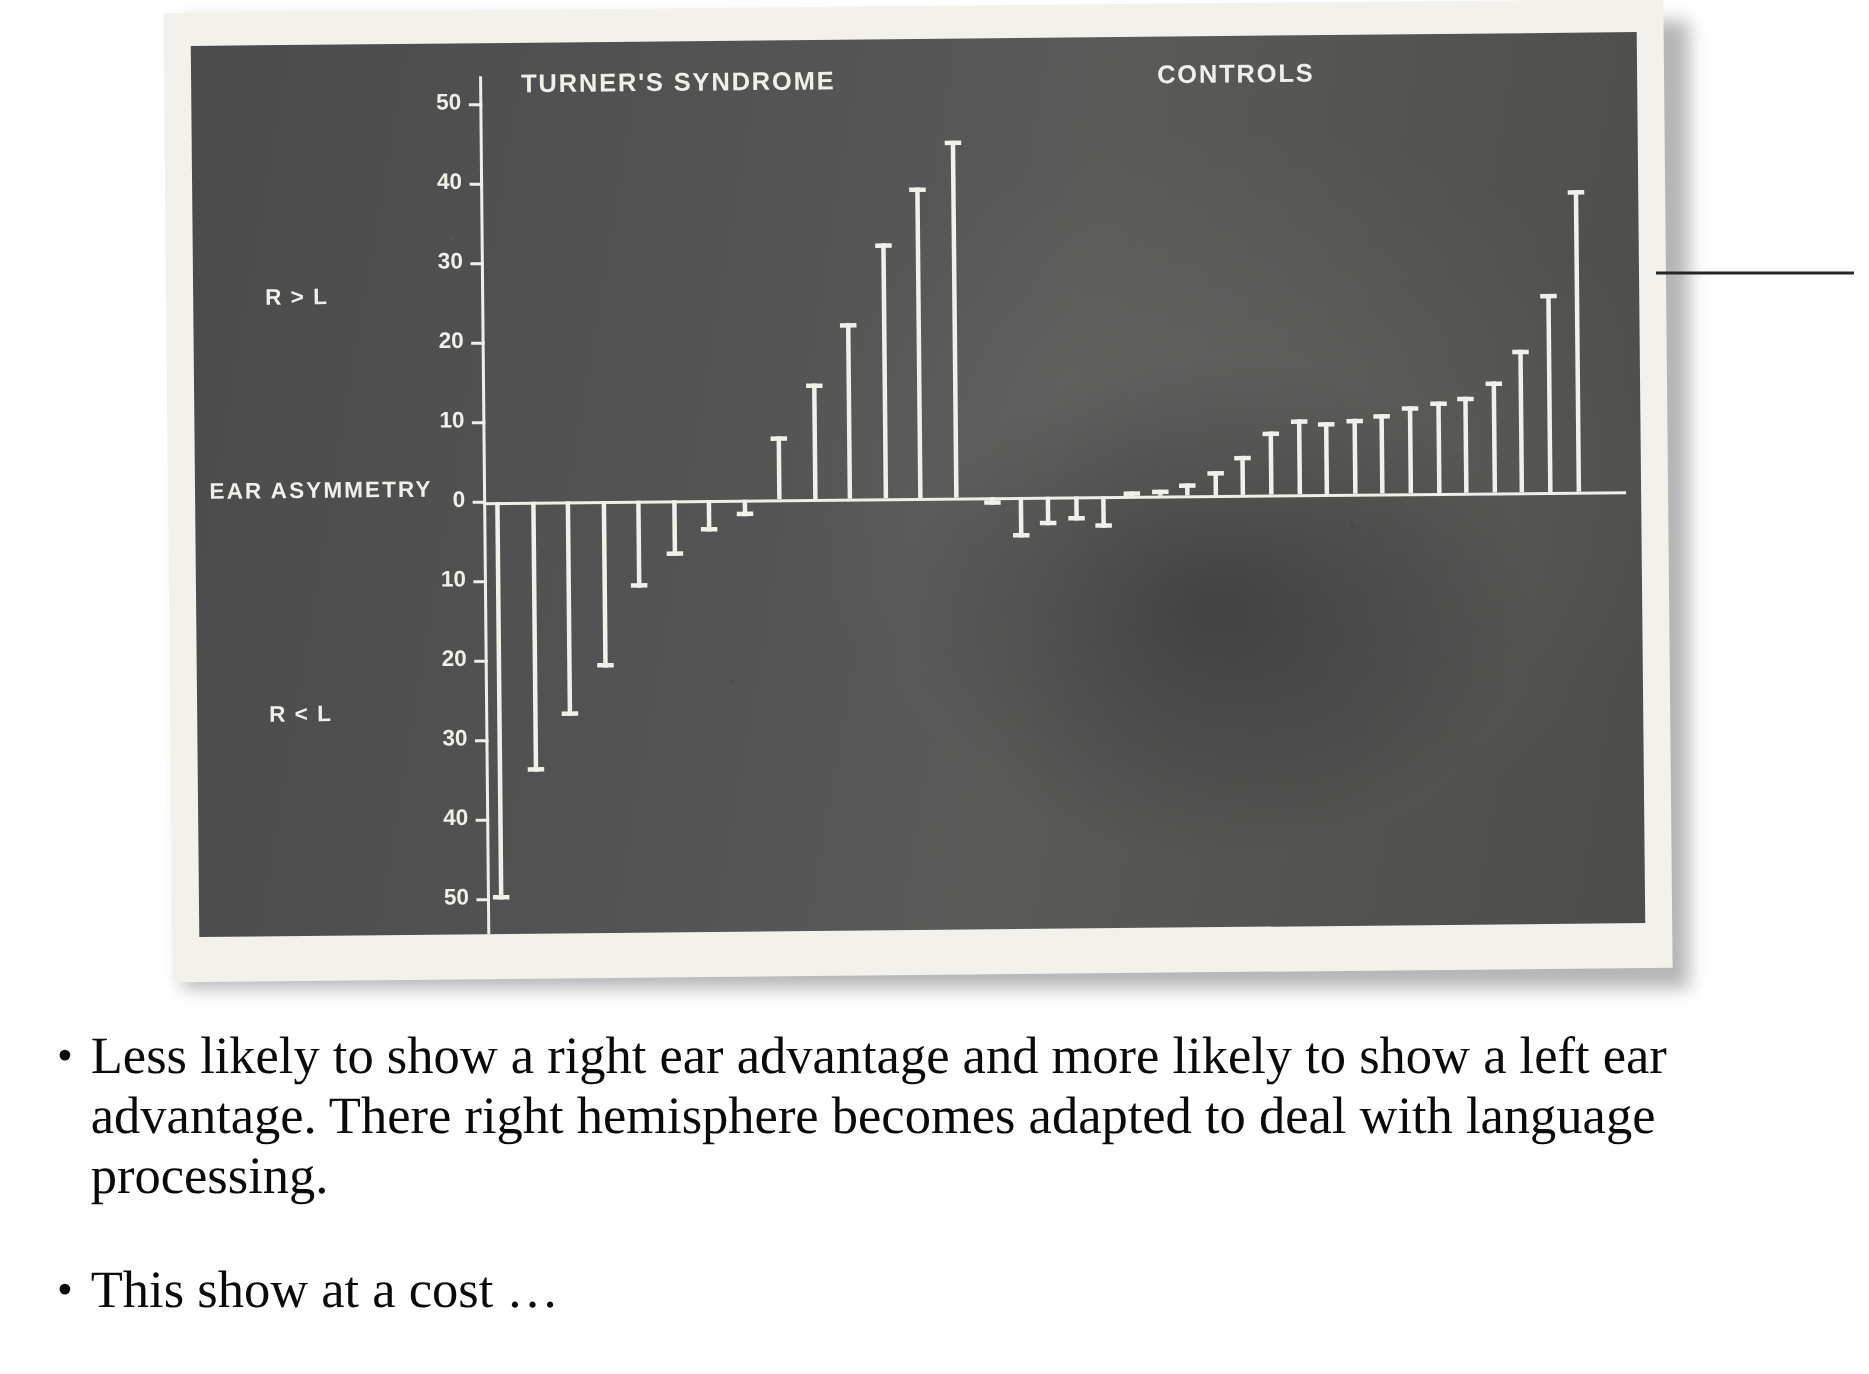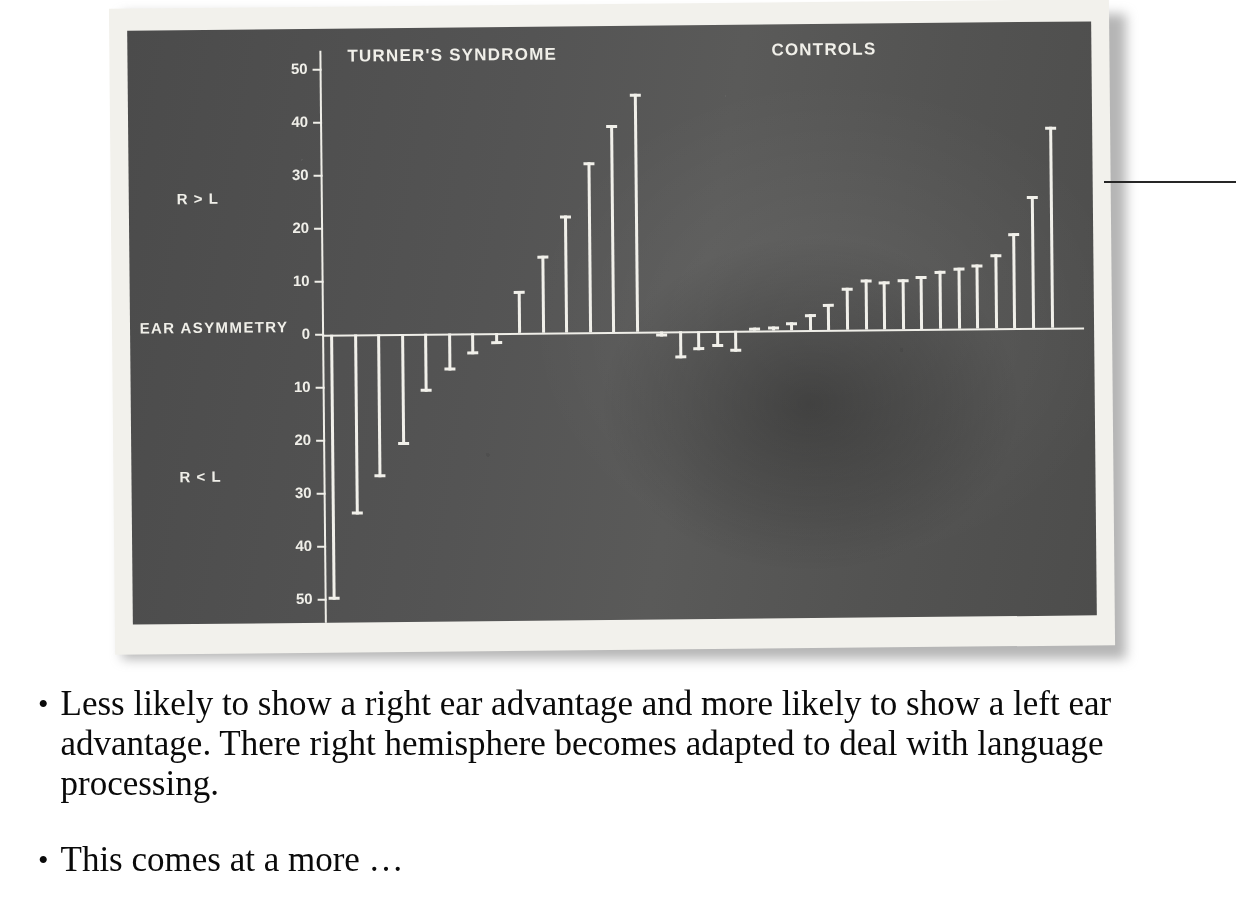--- a/index.html
+++ b/index.html
@@ -285,15 +285,15 @@
 
 <div id="right-rule"></div>
 
 <div id="bullets">
   <div class="bullet">
     <span class="bullet-dot">•</span>
     <span class="bullet-text">Less likely to show a right ear advantage and more likely to show a left ear advantage. There right hemisphere becomes adapted to deal with language processing.</span>
   </div>
   <div class="bullet">
     <span class="bullet-dot">•</span>
-    <span class="bullet-text">This comes at a more …</span>
+    <span class="bullet-text">This show at a cost …</span>
   </div>
 </div>
 
 </body></html>

